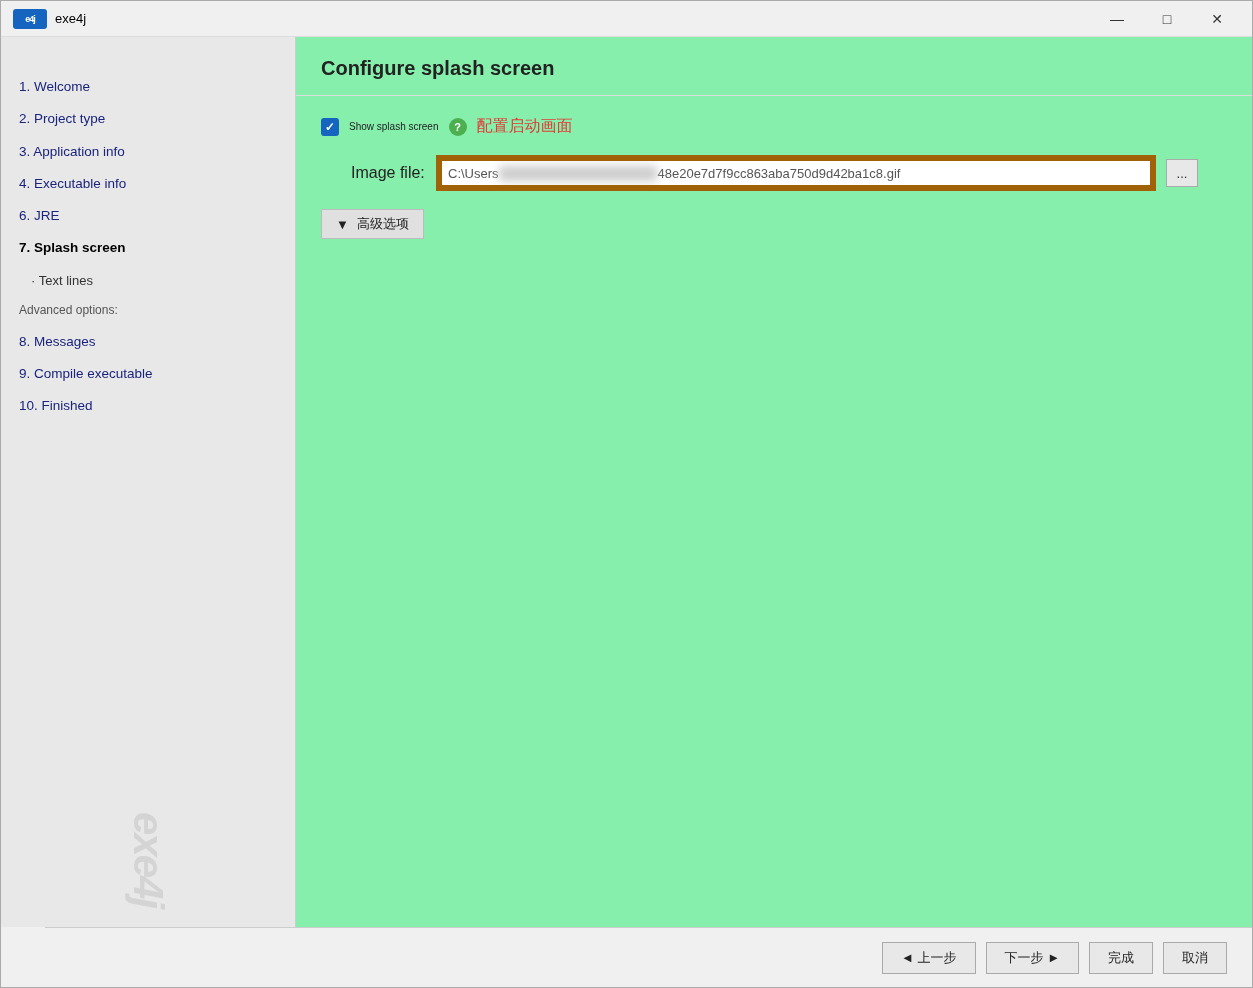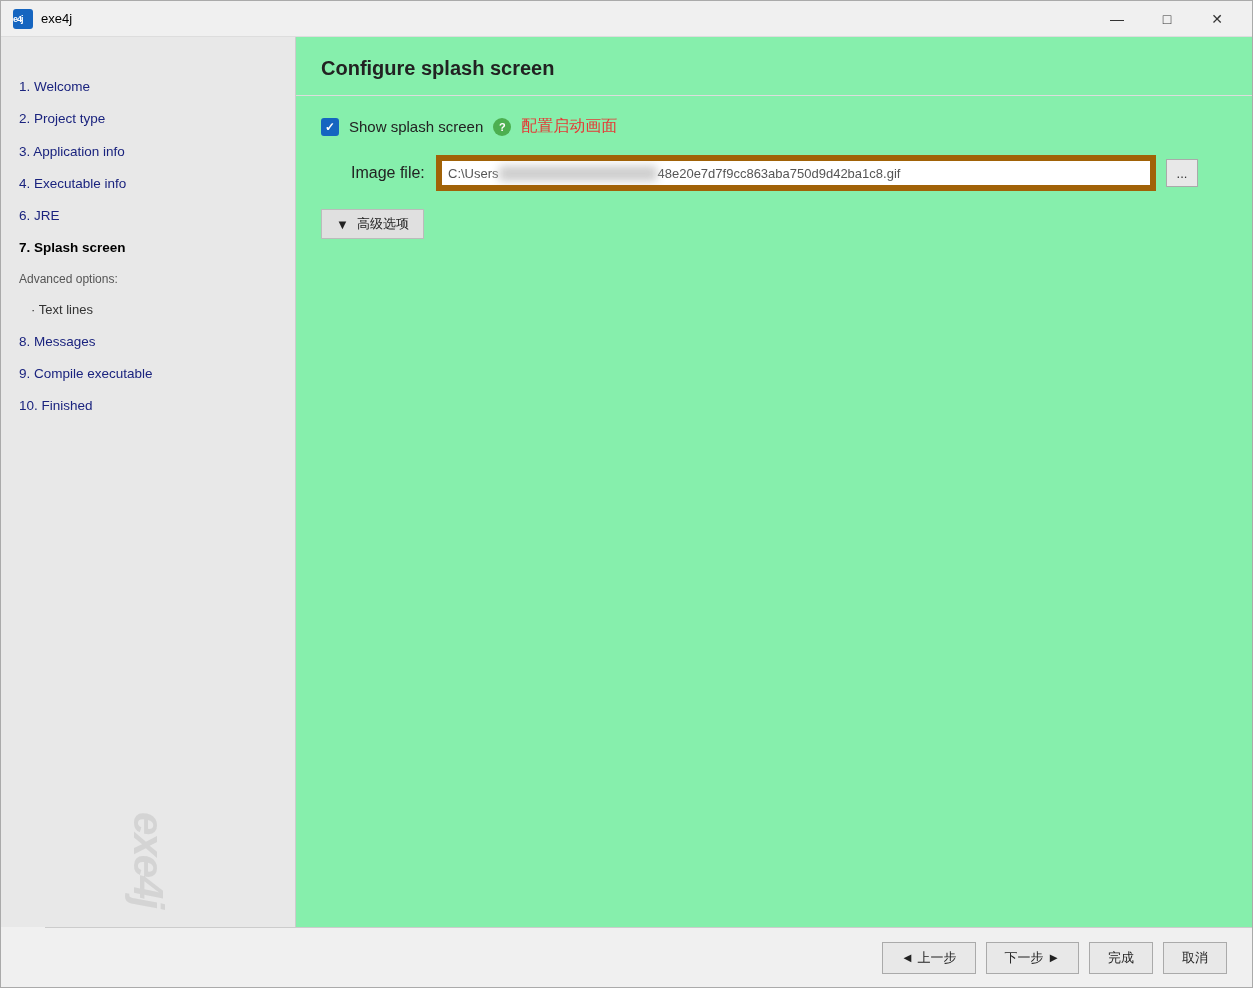--- a/index.html
+++ b/index.html
@@ -24,26 +24,27 @@
     .title-bar {
       height: 36px;
       background: #f0f0f0;
       display: flex;
       align-items: center;
       padding: 0 12px;
       border-bottom: 1px solid #ddd;
       flex-shrink: 0;
     }
     .title-bar-icon {
-      width: 20px;
+      width: 34px;
       height: 20px;
       background: #1565c0;
       border-radius: 3px;
       display: flex;
       align-items: center;
+      justify-content: center;
       color: white;
       font-size: 11px;
       font-weight: bold;
       margin-right: 8px;
       flex-shrink: 0;
     }
     .title-bar-title {
       flex: 1;
       font-size: 13px;
       color: #000;
@@ -158,21 +159,21 @@
       flex-shrink: 0;
       cursor: pointer;
     }
     .checkbox-custom::after {
       content: '✓';
       color: white;
       font-size: 12px;
       font-weight: bold;
     }
     .splash-label {
-      font-size: 15px;
+      font-size: 10px;
       color: #222;
     }
     .help-icon {
       width: 18px;
       height: 18px;
       background: #4caf50;
       border-radius: 50%;
       color: white;
       font-size: 11px;
       font-weight: bold;
@@ -301,25 +302,25 @@
         </div>
         <div class="sidebar-item">
           <span>4. Executable info</span>
         </div>
         <div class="sidebar-item">
           <span>6. JRE</span>
         </div>
         <div class="sidebar-item active">
           <span>7. Splash screen</span>
         </div>
+        <div class="sidebar-item sub">
+          <span>· Text lines</span>
+        </div>
         <div class="sidebar-item advanced-label">
           <span>Advanced options:</span>
-        </div>
-        <div class="sidebar-item sub">
-          <span>· Text lines</span>
         </div>
         <div class="sidebar-item">
           <span>8. Messages</span>
         </div>
         <div class="sidebar-item">
           <span>9. Compile executable</span>
         </div>
         <div class="sidebar-item">
           <span>10. Finished</span>
         </div>

